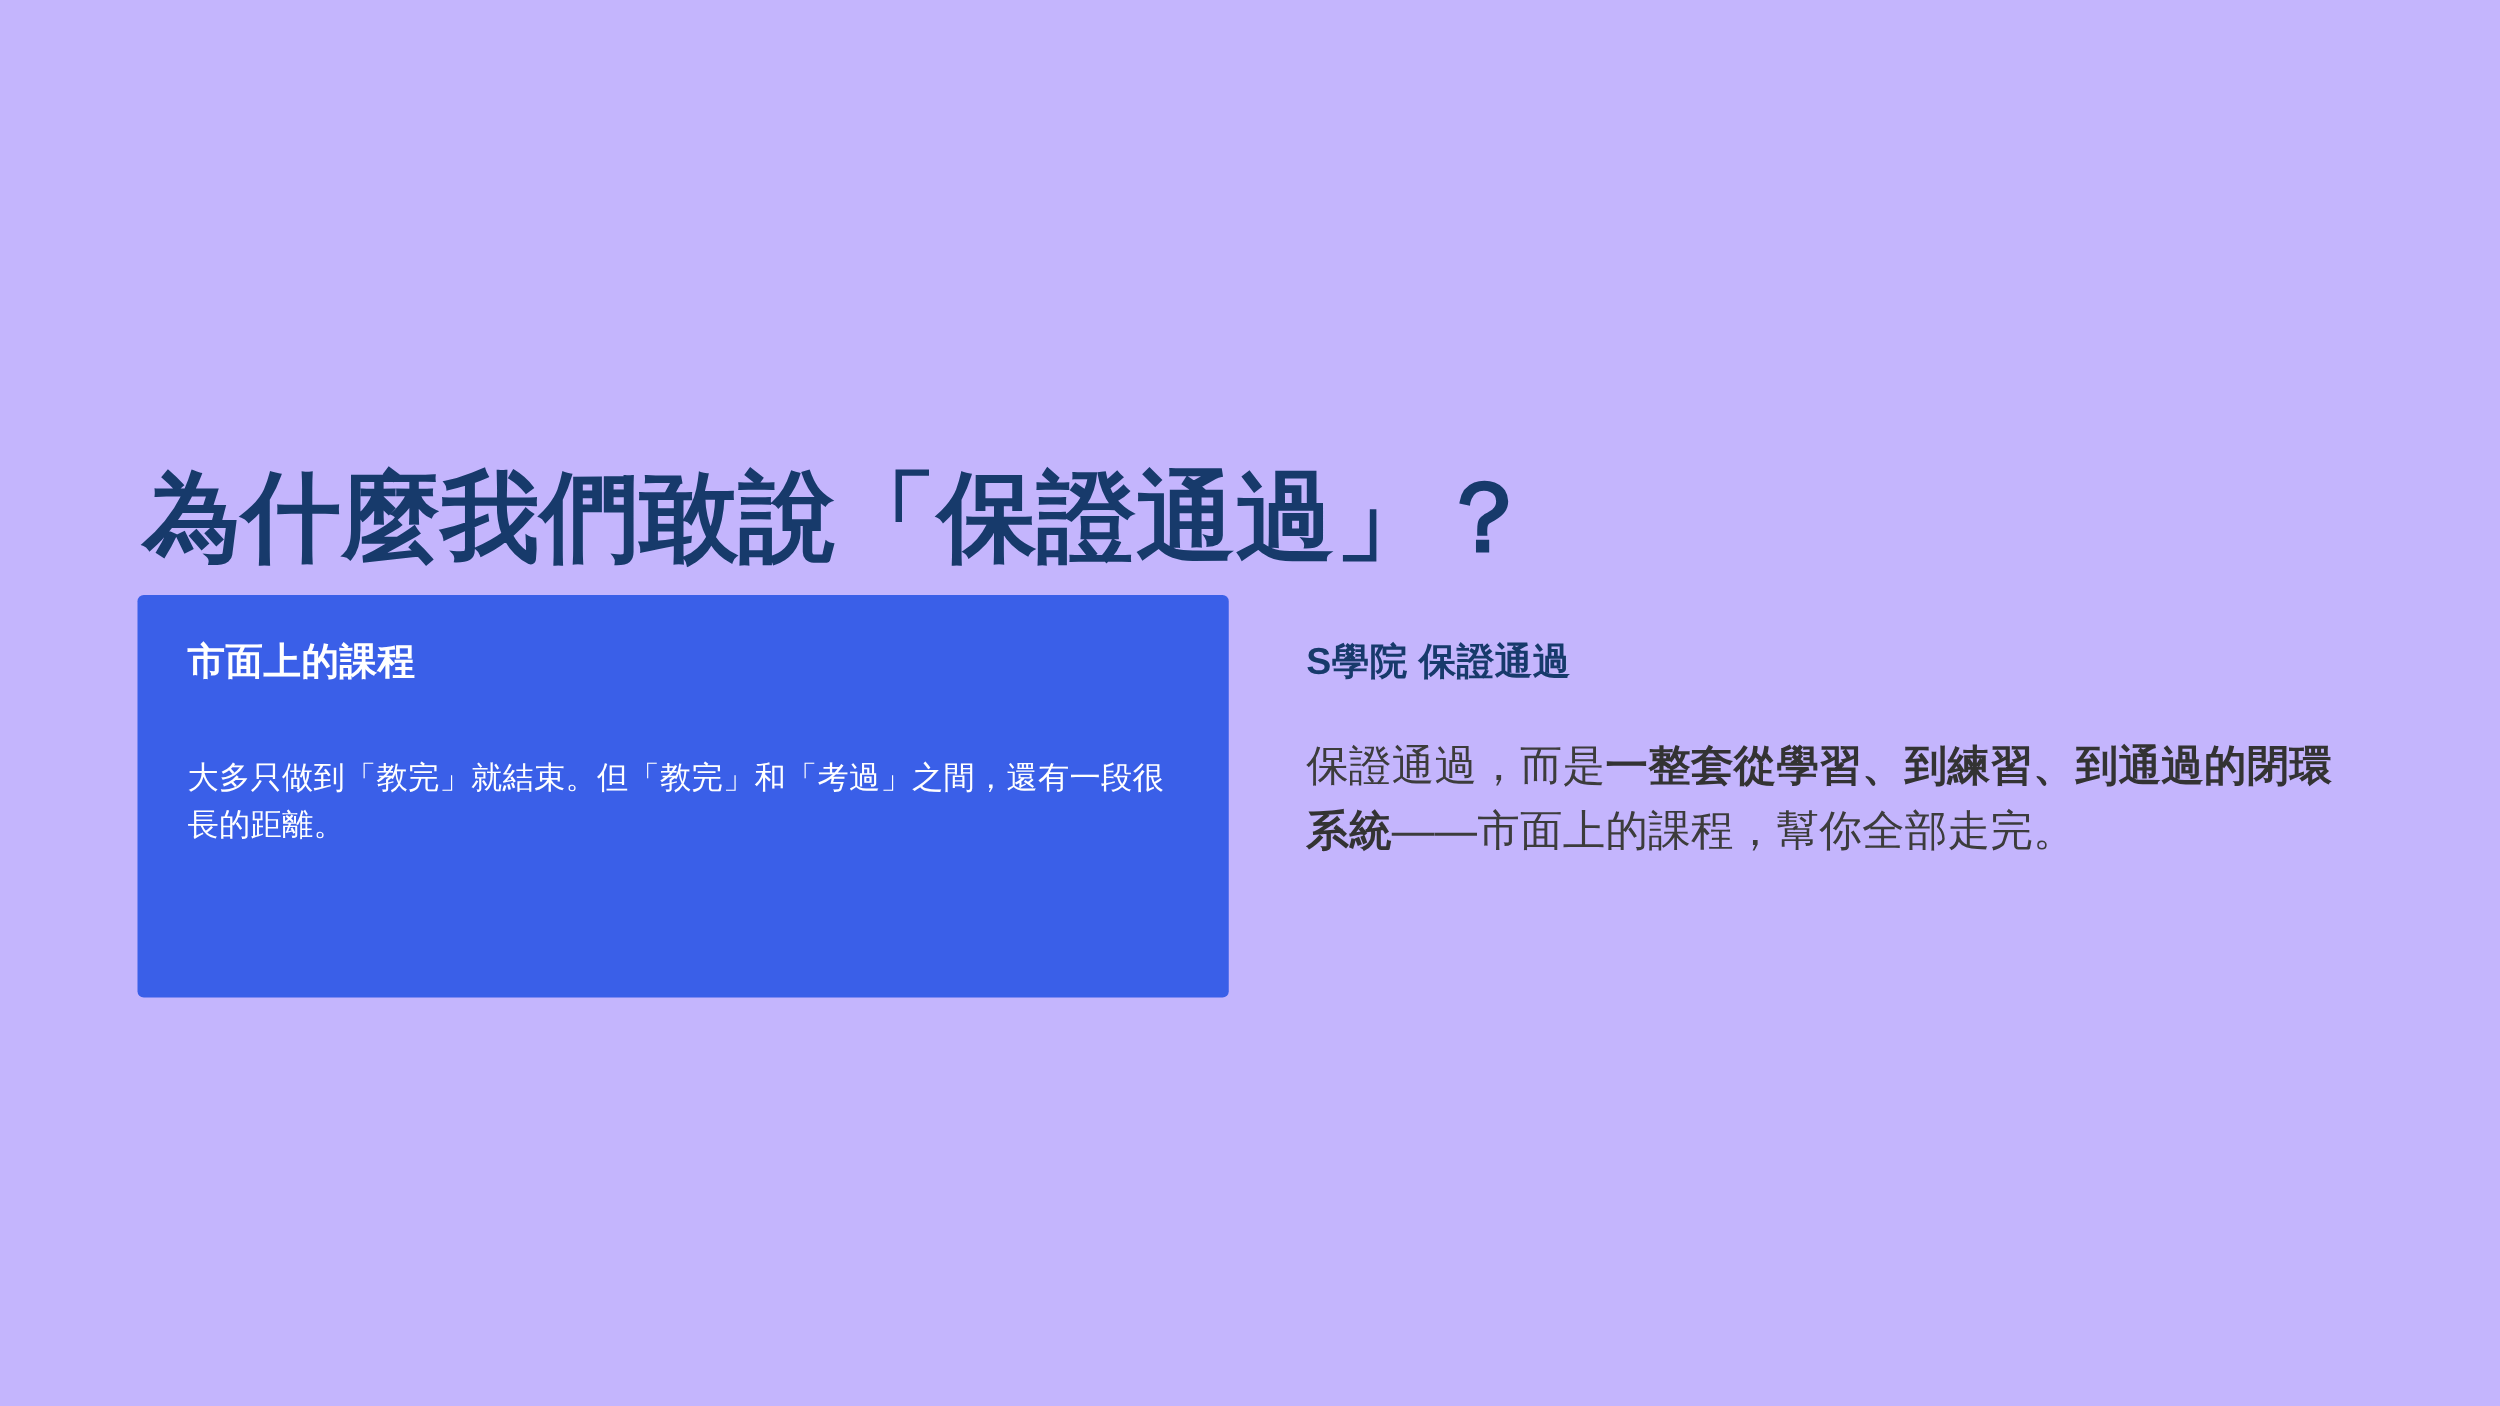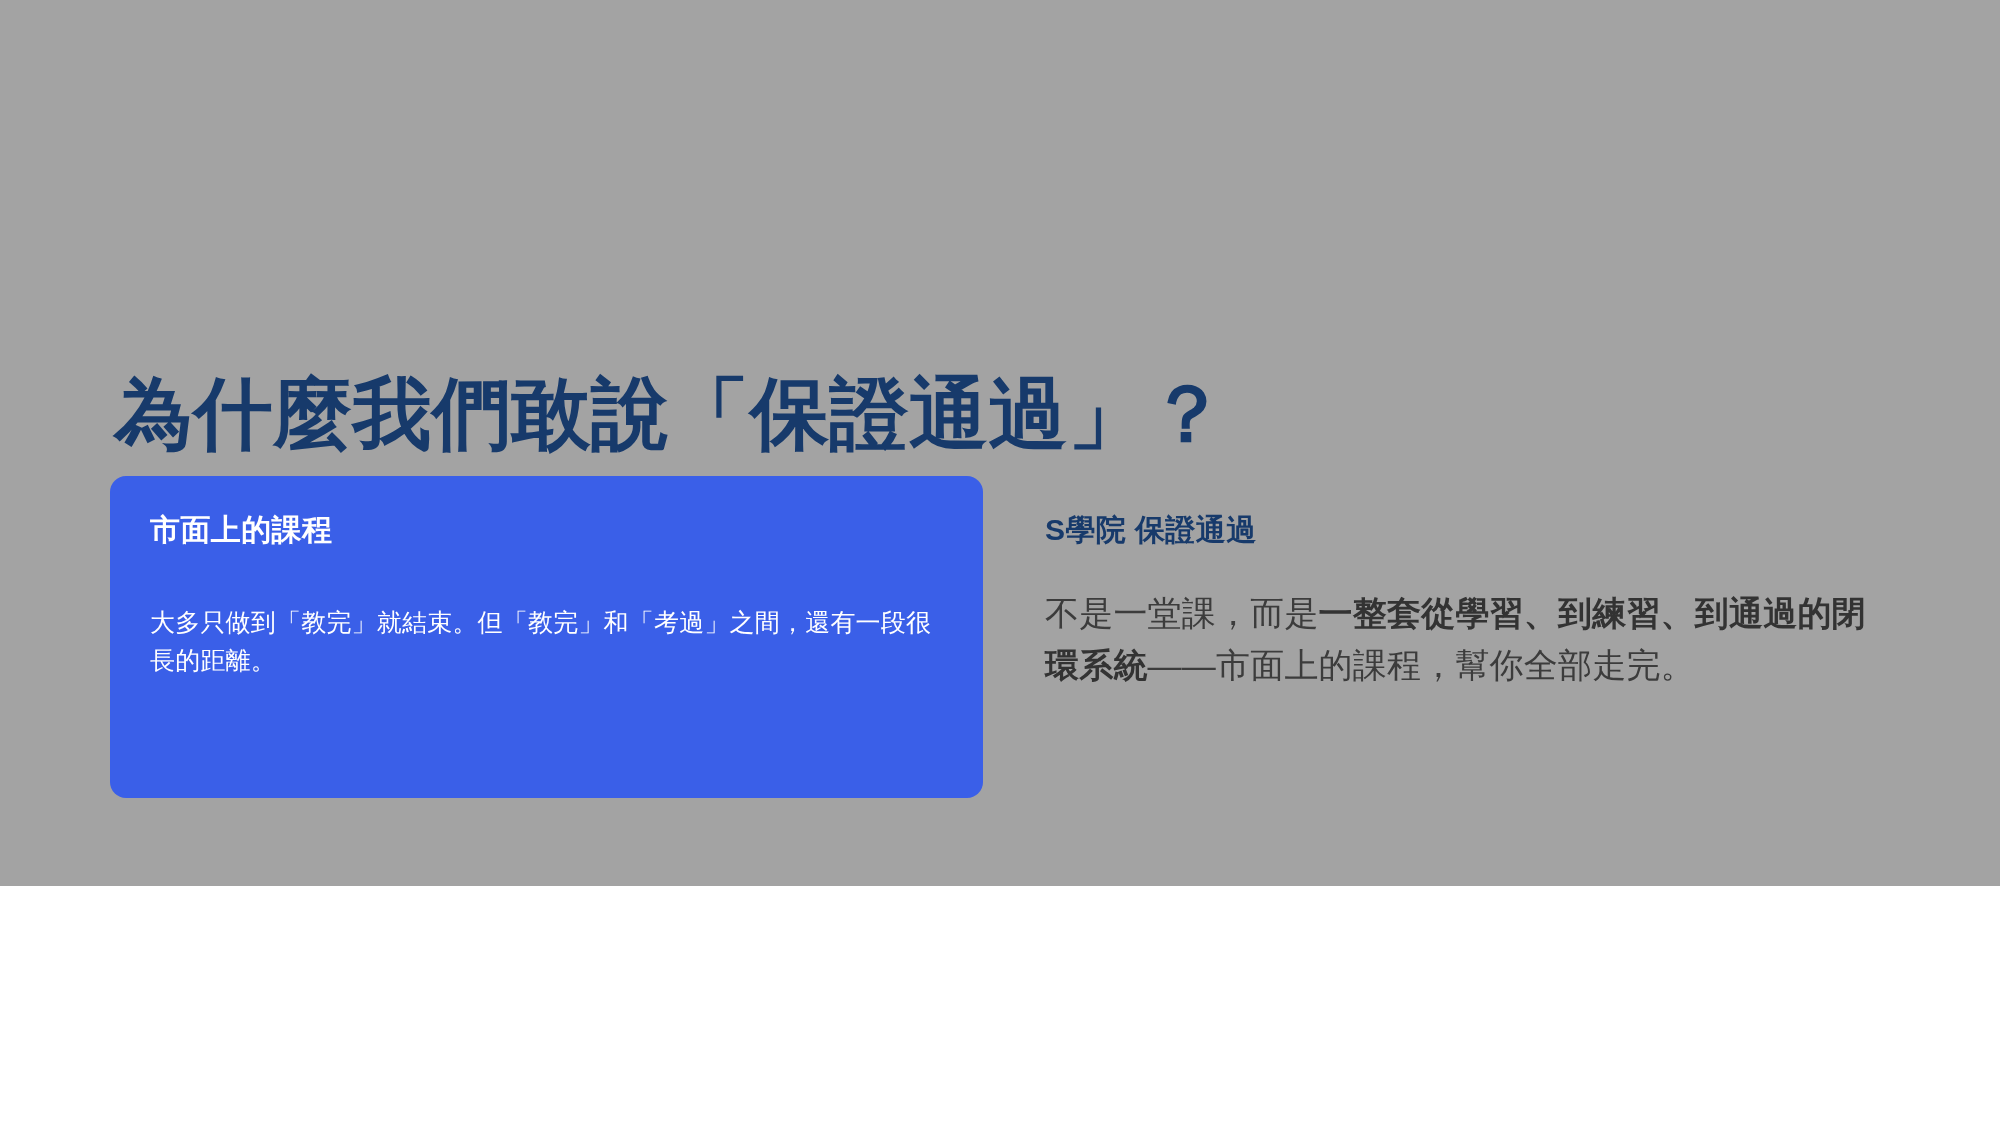--- a/index.html
+++ b/index.html
@@ -11,22 +11,22 @@
     width: 2000px;
     height: 1125px;
     background: #ffffff;
     font-family: "Liberation Sans", "DejaVu Sans", sans-serif;
     overflow: hidden;
   }
 
   .slide {
     position: relative;
     width: 2000px;
-    height: 886px;
-    background: #a3a3a3;
+    height: 1125px;
+    background: #c4b5fd;
     box-sizing: border-box;
   }
 
   
   .slide-title {
     position: absolute;
     left: 114px;
     top: 317px;
     width: 1700px;
     font-size: 79px;
@@ -47,21 +47,21 @@
   }
 
   
   .card-blue {
     position: absolute;
     left: 110px;
     top: 0px;
     width: 873px;
     height: 322px;
     background: #3A5FE8;
-    border-radius: 16px;
+    border-radius: 5px;
     box-sizing: border-box;
     padding: 34px 22px 0 40px;
   }
   .card-blue .card-heading {
     font-size: 30px;
     font-weight: 700;
     line-height: 1.35;
     color: #ffffff;
     letter-spacing: 0.4px;
     margin: 0;
@@ -114,17 +114,17 @@
 
   <div class="columns">
 
     <div class="card-blue">
       <div class="card-heading">市面上的課程</div>
       <div class="card-body">大多只做到「教完」就結束。但「教完」和「考過」之間，還有一段很長的距離。</div>
     </div>
 
     <div class="card-plain">
       <div class="card-heading">S學院 保證通過</div>
-      <p class="card-body"><span>不是一堂課，而是</span><b>一整套從學習、到練習、到通過的閉環系統</b><span>——市面上的課程，幫你全部走完。</span></p>
+      <p class="card-body"><span>保證通過，而是</span><b>一整套從學習、到練習、到通過的閉環系統</b><span>——市面上的課程，幫你全部走完。</span></p>
     </div>
 
   </div>
 </div>
 
 </body></html>

